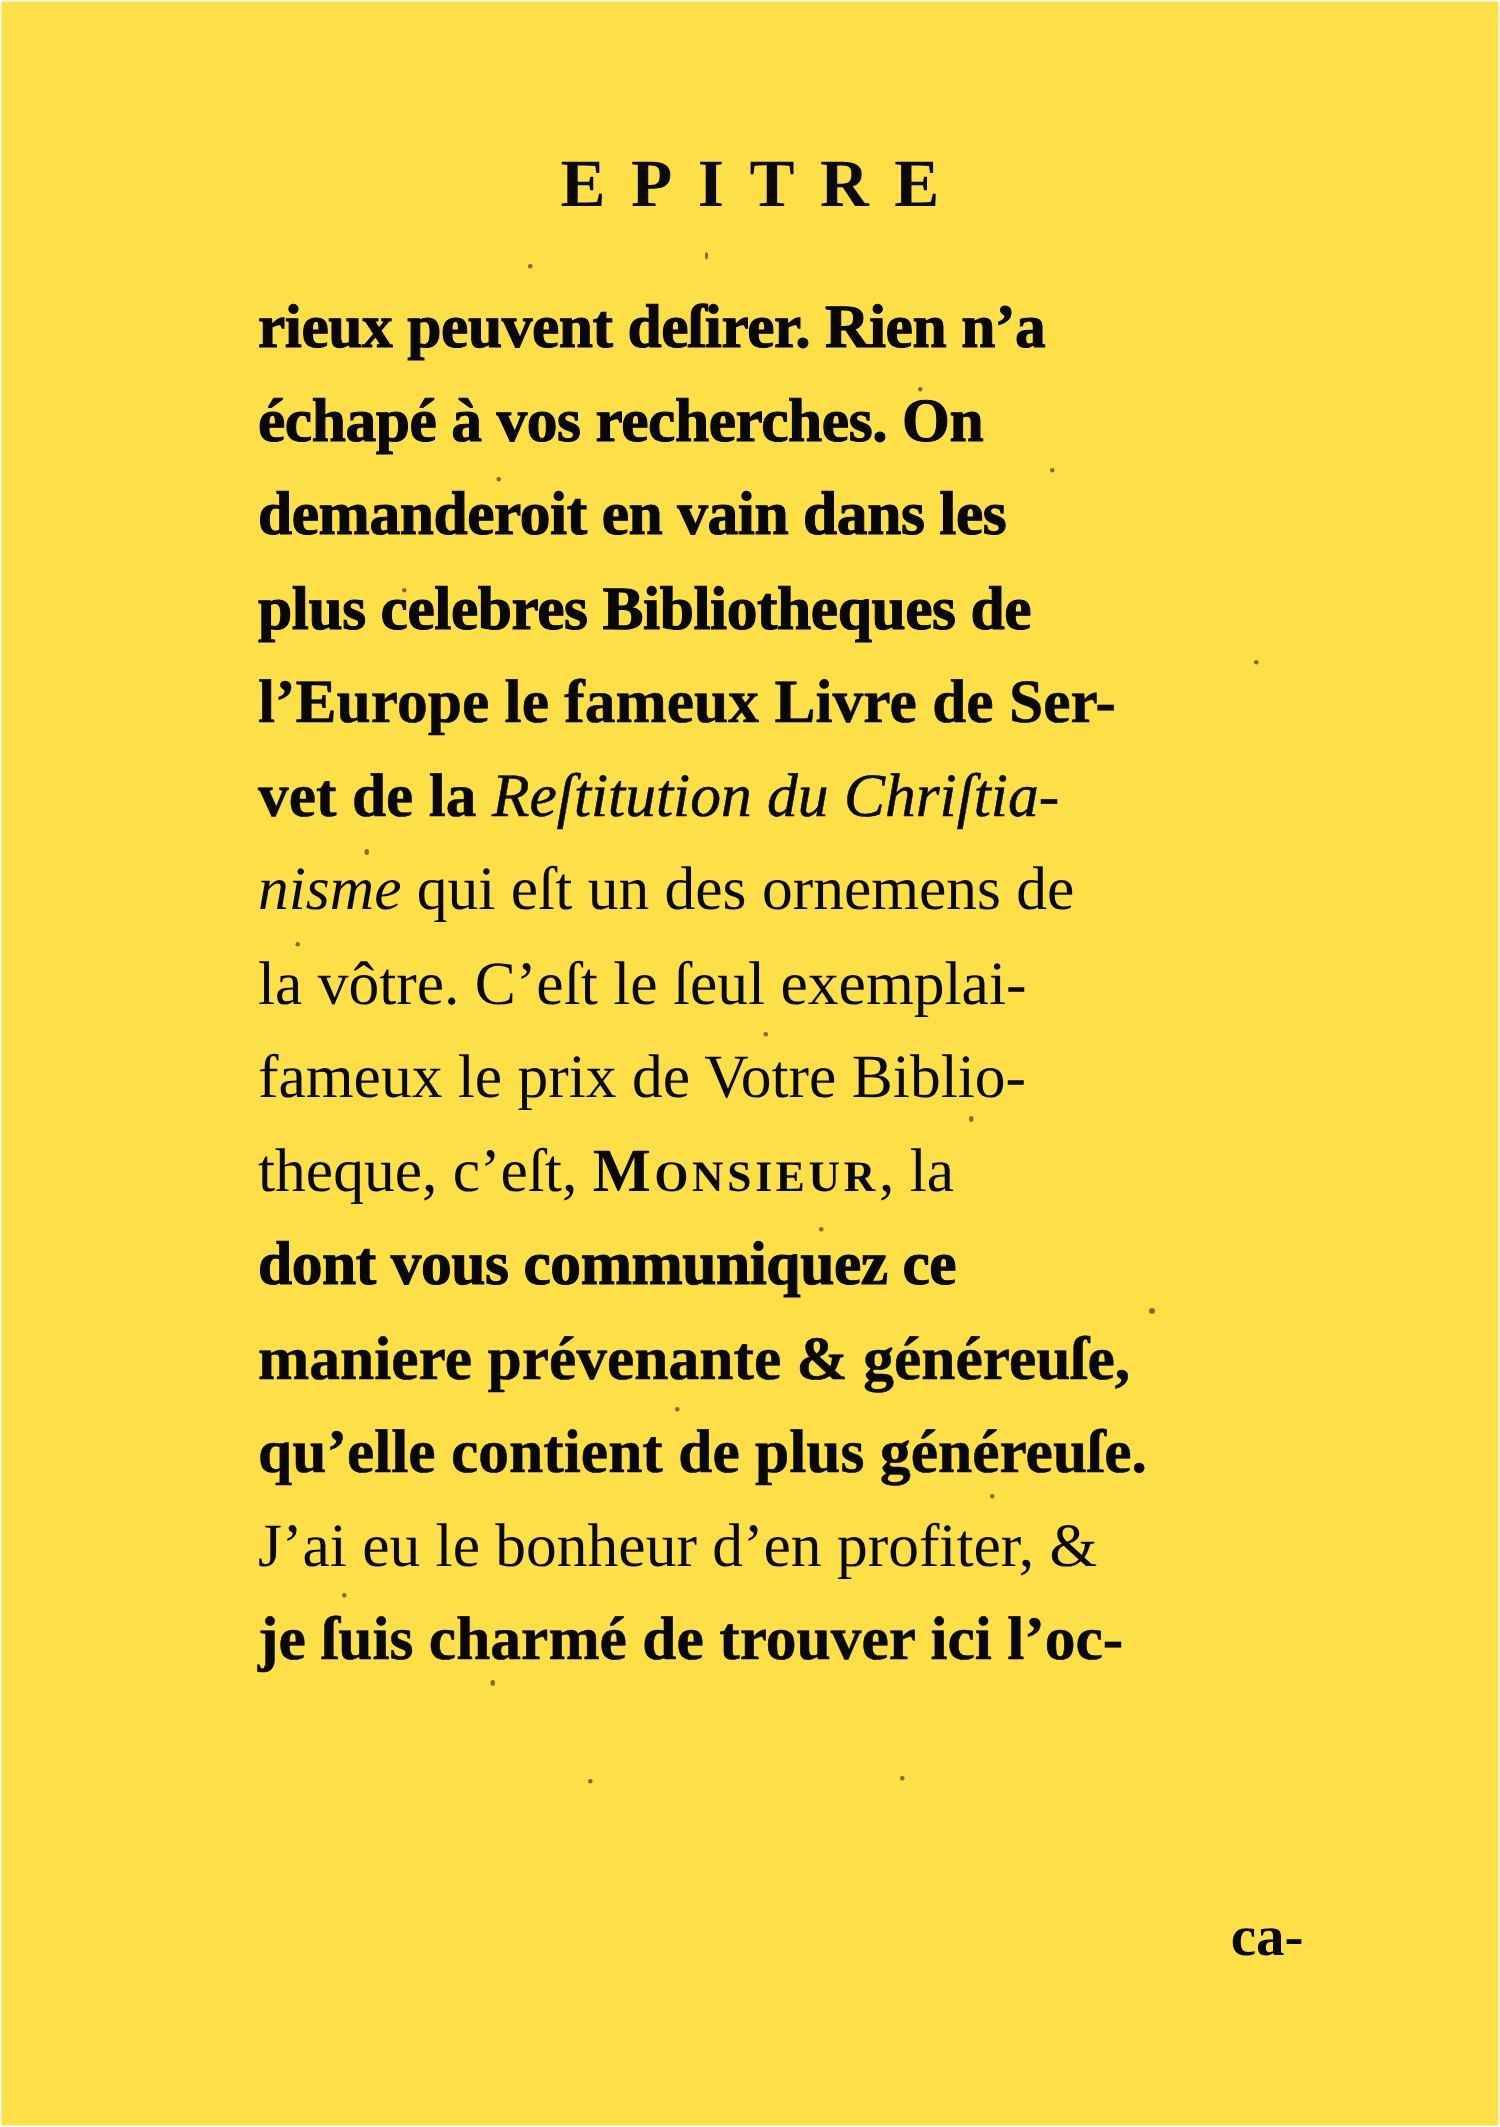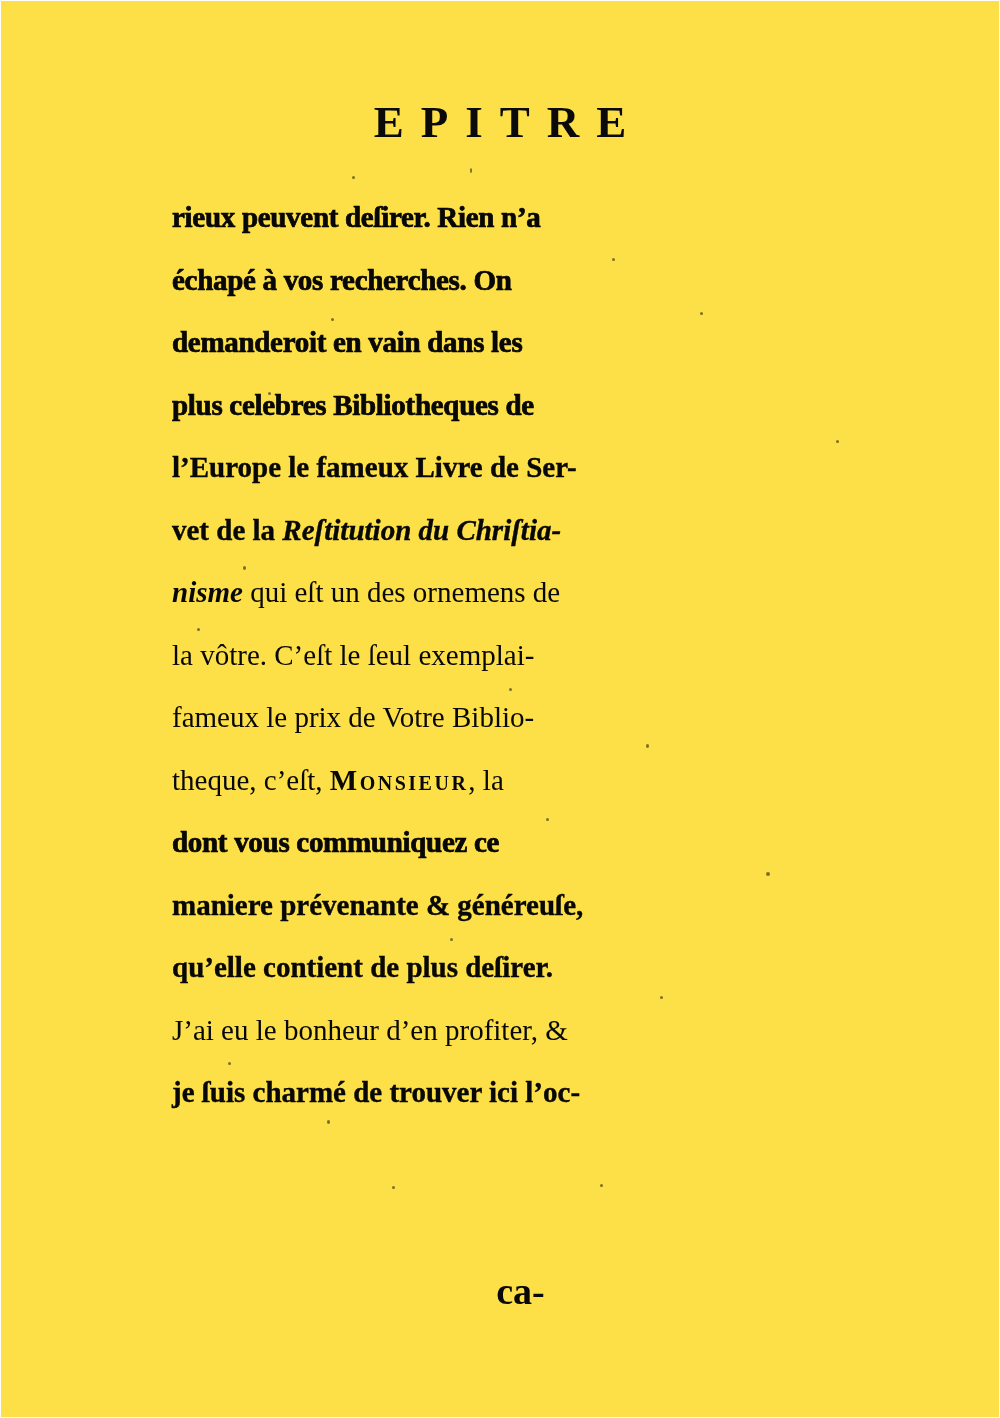--- a/index.html
+++ b/index.html
@@ -46,21 +46,21 @@
   
   .text-block {
     position: absolute;
     left: 172px;
     top: 186px;
     width: 700px;
   }
 
   .text-line {
     display: block;
-    font-size: 29px;
+    font-size: 41px;
     line-height: 62.5px;
     height: 62.5px;
     white-space: nowrap;
     color: #080808;
     font-family: "Liberation Serif", "DejaVu Serif", serif;
   }
 
   
   .text-line.justify {
     display: flex;
@@ -82,36 +82,36 @@
   .ink-mid {
     font-weight: 600;
     -webkit-text-stroke: 0.35px #000;
   }
   .ink-light {
     font-weight: 400;
   }
 
   .title-italic {
     font-style: italic;
-    font-weight: 700;
+    font-weight: 400;
   }
 
   .smallcaps {
     font-variant: small-caps;
     letter-spacing: 2.5px;
     font-weight: 600;
   }
 
   
   .catchword-row {
     position: absolute;
     left: 172px;
     top: 1272px;
     width: 697px;
-    text-align: center;
+    text-align: right;
   }
   .catchword {
     font-size: 38px;
     line-height: 1;
     color: #080808;
     font-weight: 600;
     font-family: "Liberation Serif", "DejaVu Serif", serif;
   }
 
   
@@ -178,21 +178,21 @@
 
     <div class="text-line justify ink-heavy">
       <span>dont vous communiquez ce</span>
     </div>
 
     <div class="text-line flush ink-mid">
       <span>maniere prévenante &amp; généreuſe,</span>
     </div>
 
     <div class="text-line flush ink-mid">
-      <span>qu’elle contient de plus deſirer.</span>
+      <span>qu’elle contient de plus généreuſe.</span>
     </div>
 
     <div class="text-line flush ink-light">
       <span>J’ai eu le bonheur d’en profiter, &amp;</span>
     </div>
 
     <div class="text-line flush ink-mid">
       <span>je ſuis charmé de trouver ici l’oc-</span>
     </div>
 

